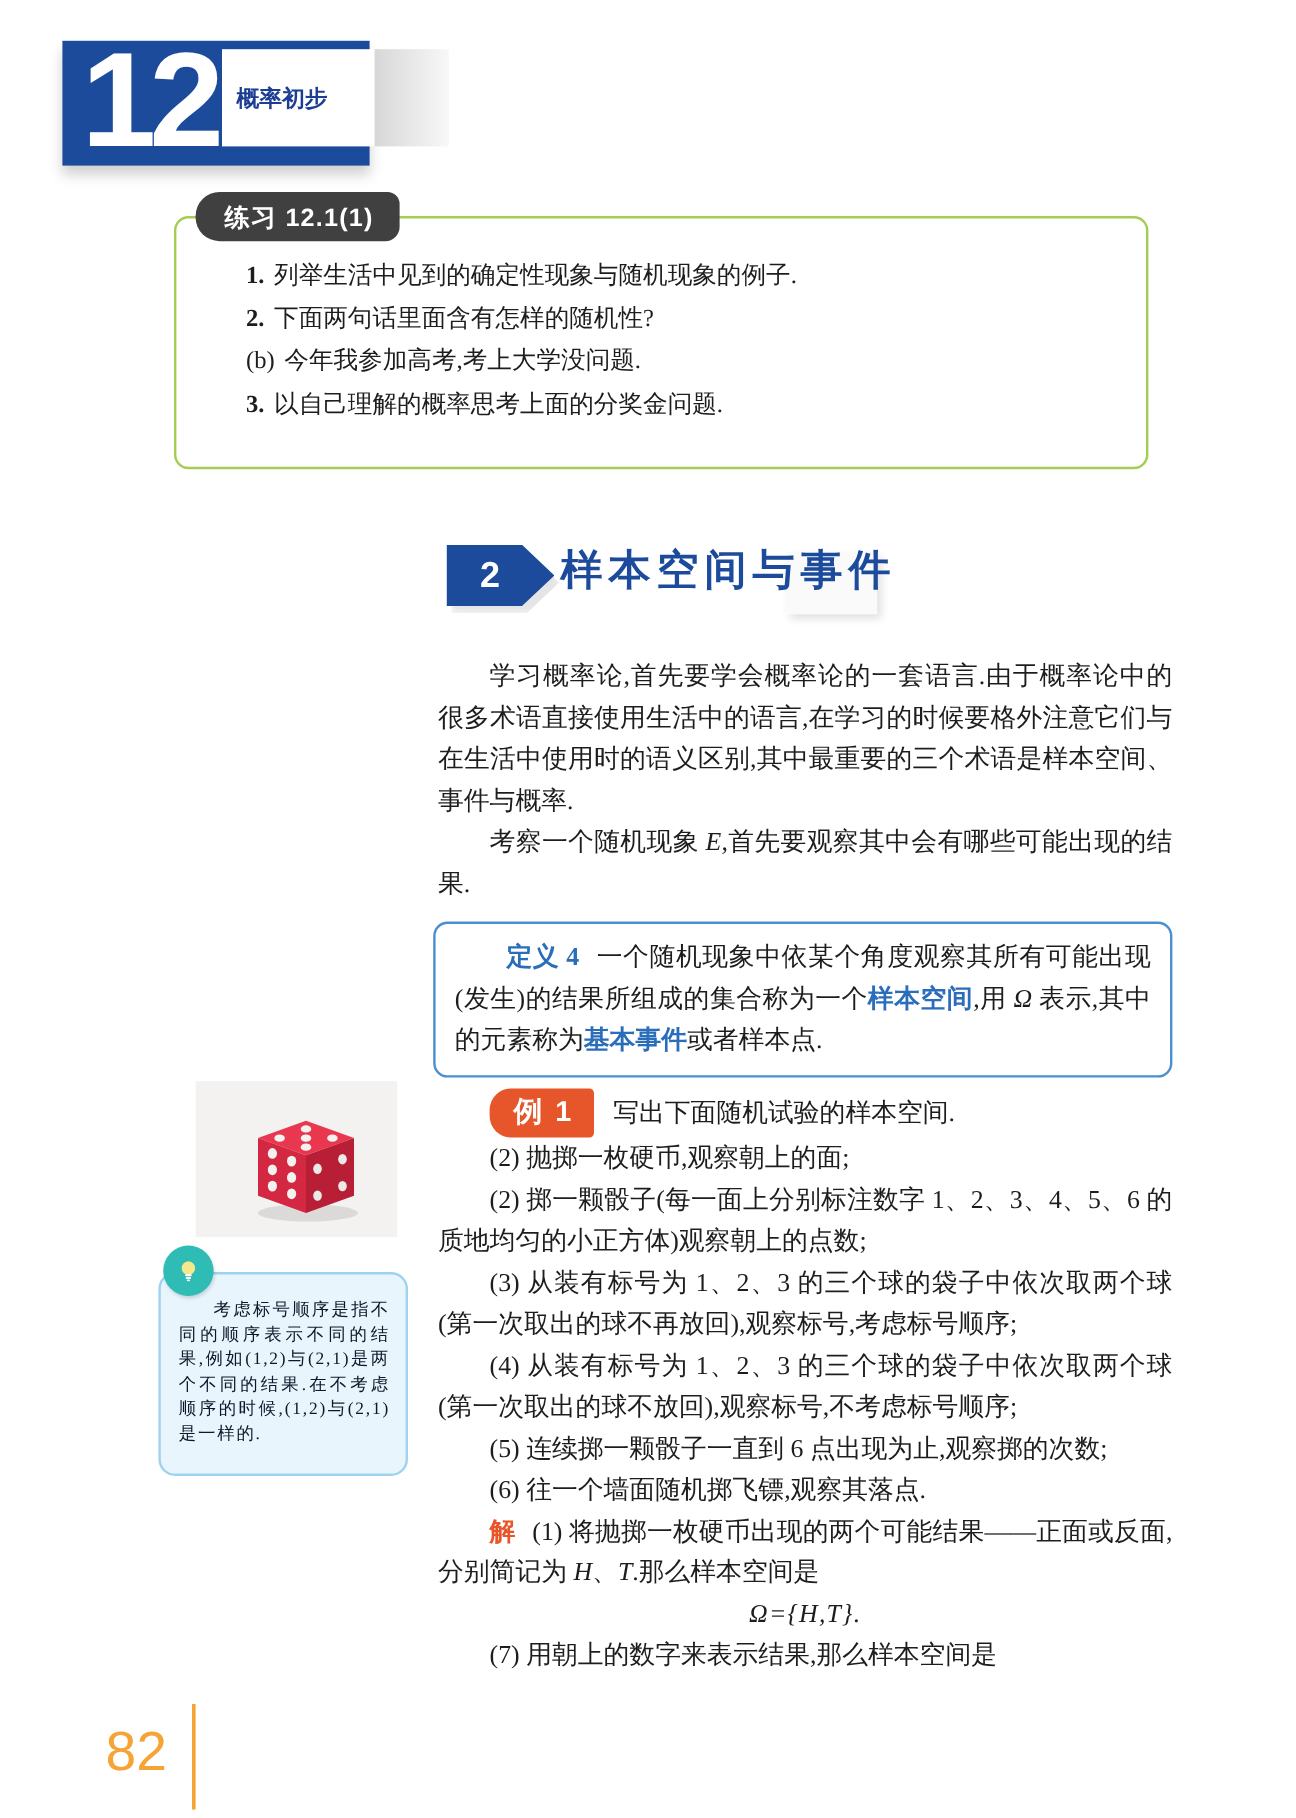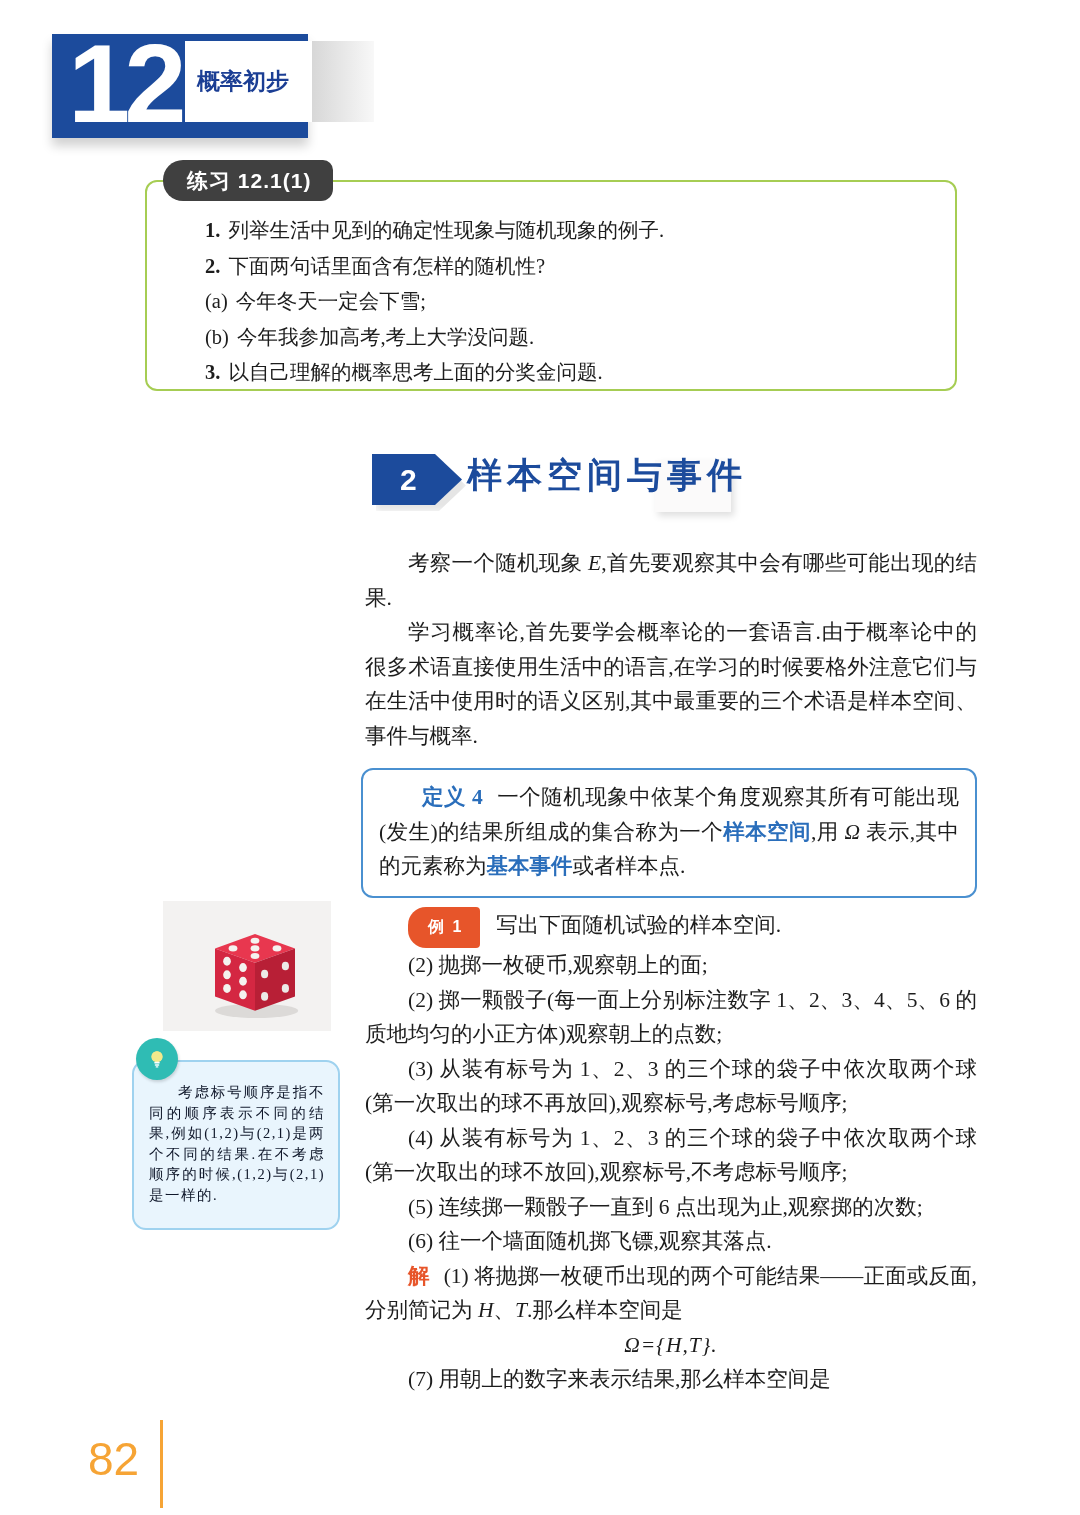--- a/index.html
+++ b/index.html
@@ -23,21 +23,21 @@
   .chapter-card {
     position:absolute; left:185px; top:41px; width:127px; height:81px;
     background:#ffffff; z-index:2; display:flex; align-items:center;
   }
   .chapter-card-fade {
     position:absolute; left:312px; top:41px; width:62px; height:81px;
     background:linear-gradient(to right,#d7d7d7,#f8f8f8); z-index:1;
   }
   .chapter-title {
     font-family:"Liberation Sans","DejaVu Sans",sans-serif;
-    font-weight:bold; font-size:23px; color:#1b3e94; padding-left:12px;
+    font-weight:bold; font-size:19px; color:#1b3e94; padding-left:12px;
     white-space:nowrap;
   }
 
   
   .ex-box {
     position:absolute; left:145px; top:180px; width:812px; height:211px;
     border:2.5px solid #a6cd53; border-radius:12px; background:#fff;
   }
   .ex-label {
     position:absolute; left:163px; top:160px; height:41px; z-index:3;
@@ -93,21 +93,21 @@
     border:2.5px solid #4a90d0; border-radius:12px;
     margin:15px 0 9px -4px; padding:10px 16px 12px 16px;
   }
   .def-label { color:#2a6ebb; font-weight:bold; margin-right:14px; }
   .term { color:#2a6ebb; font-weight:bold; }
 
   .ex1-row { margin:4px 0 0 0; }
   .ex1-badge {
     display:inline-block; background:#e7552a; color:#fff;
     font-family:"Liberation Sans","DejaVu Sans",sans-serif;
-    font-weight:bold; font-size:16px;
+    font-weight:bold; font-size:24px;
     border-radius:18px 4px 4px 18px; padding:3px 17px 4px 20px;
     margin-right:16px; text-indent:0; letter-spacing:2px;
   }
   .sol-label { color:#e7552a; font-weight:bold; margin-right:14px; }
   .formula { text-align:center; font-style:italic; margin:1px 0; letter-spacing:1px; }
 
   
   .dice-photo {
     position:absolute; left:163px; top:901px; width:168px; height:130px;
     background:#f3f2f1; display:flex; align-items:center; justify-content:center;
@@ -149,33 +149,32 @@
   </div>
   <div class="chapter-card">
     <span class="chapter-title">概率初步</span>
   </div>
 
   <div class="ex-label">练习 12.1(1)</div>
   <div class="ex-box"></div>
   <div class="ex-items">
     <p><span class="ex-marker ex-marker-bold">1.</span><span>列举生活中见到的确定性现象与随机现象的例子.</span></p>
     <p><span class="ex-marker ex-marker-bold">2.</span><span>下面两句话里面含有怎样的随机性?</span></p>
-    <p><span class="ex-marker">(a)</span><span>今年冬天一定会下雪;</span></p>
     <p><span class="ex-marker">(b)</span><span>今年我参加高考,考上大学没问题.</span></p>
     <p><span class="ex-marker ex-marker-bold">3.</span><span>以自己理解的概率思考上面的分奖金问题.</span></p>
   </div>
 
   <div class="sec-cardshadow"></div>
   <div class="sec-badge-shadow"></div>
   <div class="sec-badge">2</div>
   <div class="sec-title">样本空间与事件</div>
 
   <div class="main-col">
+    <p class="indent">学习概率论,首先要学会概率论的一套语言.由于概率论中的很多术语直接使用生活中的语言,在学习的时候要格外注意它们与在生活中使用时的语义区别,其中最重要的三个术语是样本空间、事件与概率.</p>
     <p class="indent"><span>考察一个随机现象 </span><span class="var">E</span><span>,首先要观察其中会有哪些可能出现的结果.</span></p>
-    <p class="indent">学习概率论,首先要学会概率论的一套语言.由于概率论中的很多术语直接使用生活中的语言,在学习的时候要格外注意它们与在生活中使用时的语义区别,其中最重要的三个术语是样本空间、事件与概率.</p>
 
     <div class="def-box">
       <p class="indent">
         <span class="def-label">定义 4</span><span>一个随机现象中依某个角度观察其所有可能出现(发生)的结果所组成的集合称为一个</span><span class="term">样本空间</span><span>,用 </span><span class="var">Ω</span><span> 表示,其中的元素称为</span><span class="term">基本事件</span><span>或者样本点.</span>
       </p>
     </div>
 
     <p class="indent ex1-row"><span class="ex1-badge">例 1</span><span>写出下面随机试验的样本空间.</span></p>
 
     <p class="indent">(2) 抛掷一枚硬币,观察朝上的面;</p>

